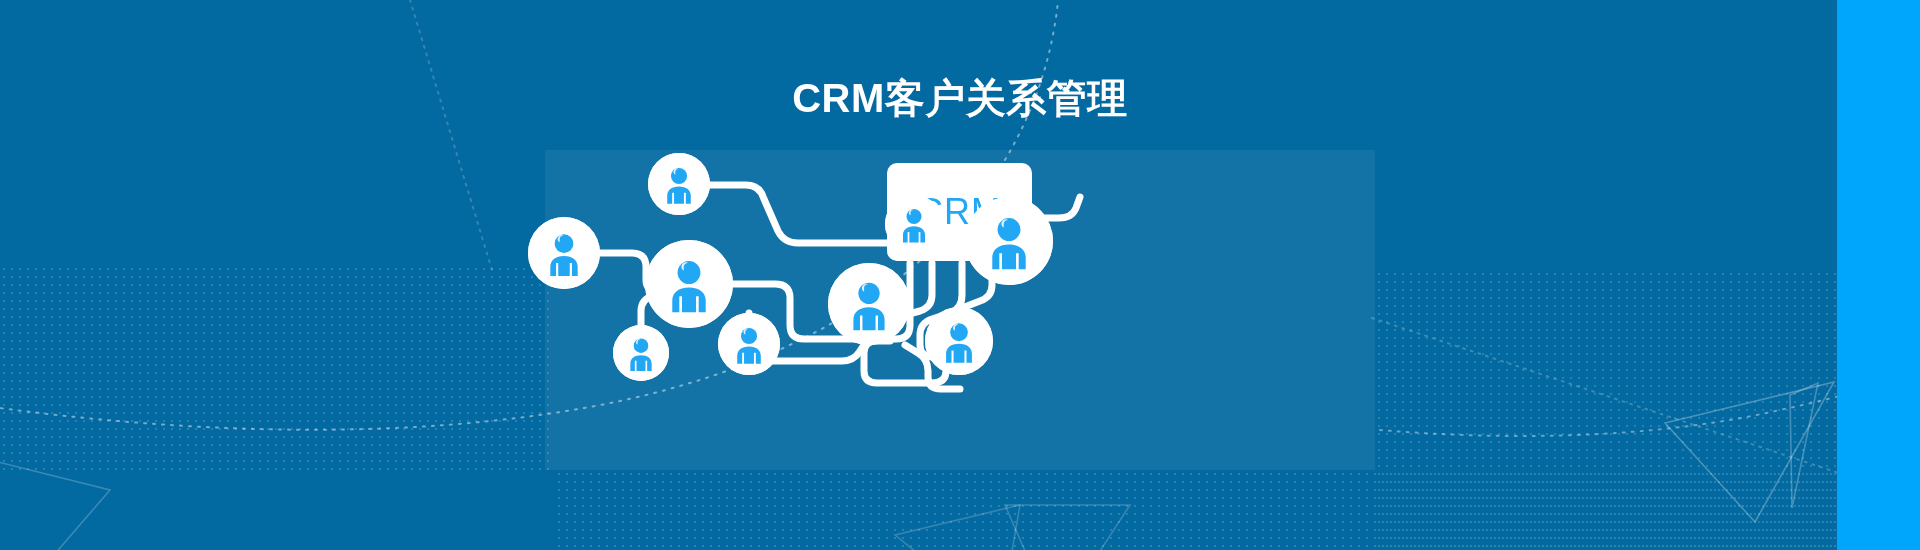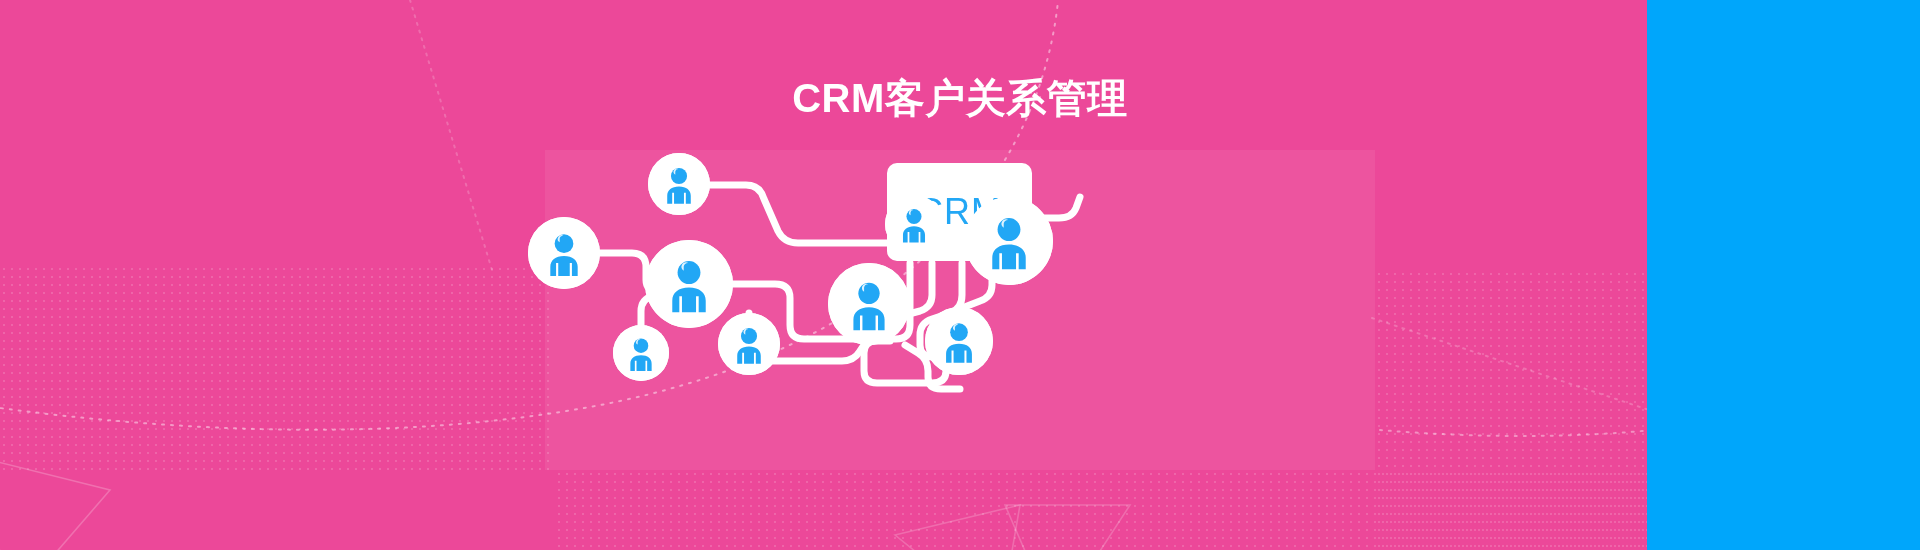--- a/index.html
+++ b/index.html
@@ -1,21 +1,21 @@
 <!DOCTYPE html>
 <html><head>
 <meta charset="utf-8">
 <style>
   html,body{margin:0;padding:0;}
   body{
     width:1920px;height:550px;overflow:hidden;
     font-family:"Liberation Sans","DejaVu Sans",sans-serif;
     background:#00a6fb;
   }
-  #stage{position:relative;width:1647px;height:550px;background:#ec4899;overflow:hidden;}
+  #stage{position:relative;width:1837px;height:550px;background:#0369a1;overflow:hidden;}
 
   .dot-band{
     position:absolute;
     background-image:radial-gradient(rgba(255,255,255,0.16) 1px, transparent 1.2px);
     background-size:8px 8px;
   }
   .band-left{left:0;top:265px;width:555px;height:205px;}
   .band-right{left:1375px;top:270px;width:545px;height:280px;}
   .band-rightlow{left:555px;top:470px;width:1365px;height:80px;}
 

